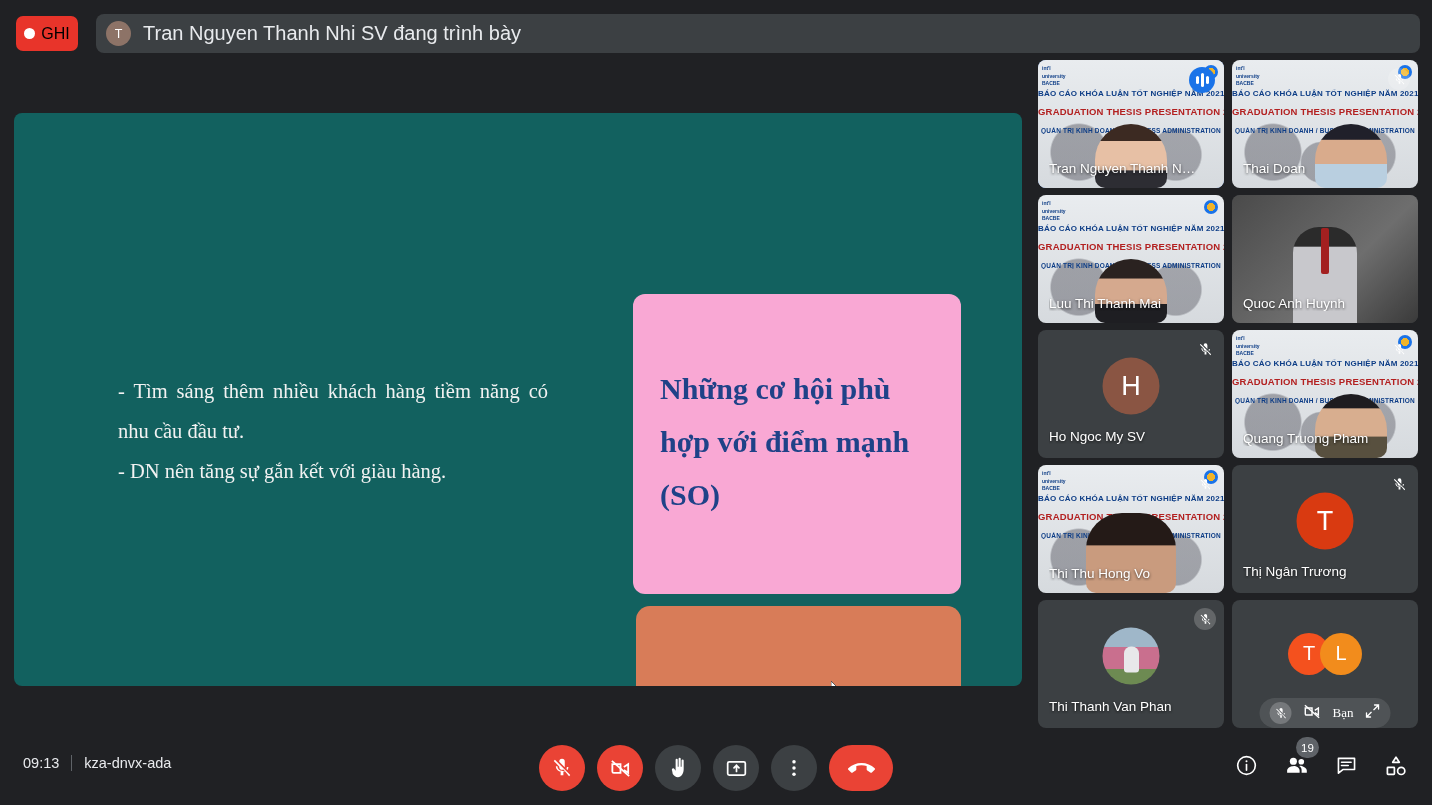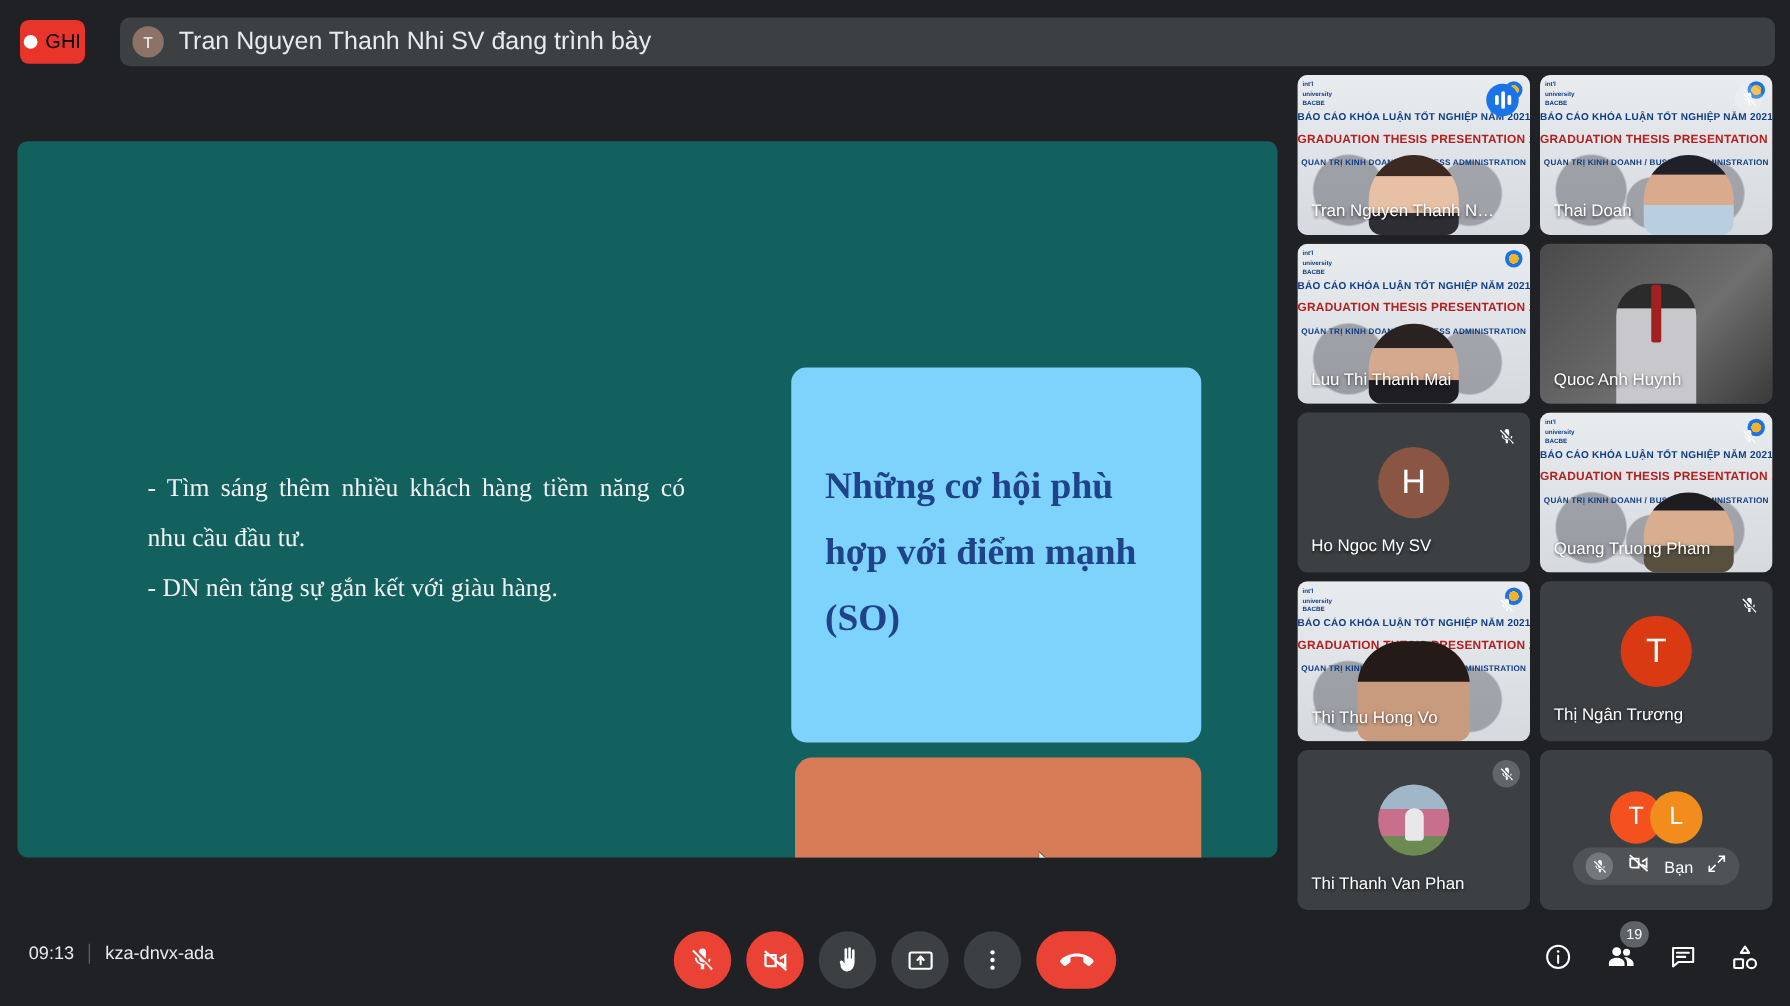--- a/index.html
+++ b/index.html
@@ -7,21 +7,21 @@
     width: 1432px; height: 805px;
     background: #202124;
     font-family: "Liberation Sans", sans-serif;
     overflow: hidden;
   }
   #app { position: relative; width: 1432px; height: 805px; background: #202124; }
 
   
   .topbar { position: absolute; left: 0; top: 0; width: 1432px; height: 66px; }
   .rec-pill {
-    position: absolute; left: 16px; top: 16px; width: 52px; height: 35px;
+    position: absolute; left: 16px; top: 16px; width: 62px; height: 35px;
     background: #e8342a; border-radius: 7px;
     display: flex; align-items: center; justify-content: center; gap: 6px;
   }
   .rec-dot { width: 11px; height: 11px; border-radius: 50%; background: #ffffff; }
 
   .presenter-pill {
     position: absolute; left: 96px; top: 14px; width: 1324px; height: 39px;
     background: #3c4043; border-radius: 8px;
     display: flex; align-items: center; padding-left: 10px; gap: 12px;
   }
@@ -38,21 +38,21 @@
   }
   .slide-text {
     position: absolute; left: 104px; top: 258px; width: 430px;
     color: #f2f2f2; font-family: "Liberation Serif", serif;
     font-size: 20.5px; line-height: 40px; text-align: justify;
   }
   .slide-text p { margin: 0; }
 
   .white-card {
     position: absolute; left: 619px; top: 181px; width: 328px; height: 300px;
-    background: #7dd3fc; border-radius: 12px;
+    background: #f9a8d4; border-radius: 12px;
   }
   .white-card-title {
     position: absolute; left: 27px; top: 68px; width: 280px;
     color: #1f4288; font-family: "Liberation Serif", serif;
     font-size: 30px; font-weight: bold; line-height: 53px;
   }
   .orange-card {
     position: absolute; left: 622px; top: 493px; width: 325px; height: 132px;
     background: #d87c58; border-radius: 14px;
   }
@@ -153,24 +153,24 @@
     position: absolute; left: 50%; top: 42%; transform: translate(-50%,-50%);
     display: flex; align-items: center;
   }
   .self-av {
     width: 42px; height: 42px; border-radius: 50%;
     color: #fff; font-size: 20px;
     display: flex; align-items: center; justify-content: center;
   }
   .self-av.second { margin-left: -10px; }
   .self-controls {
-    position: absolute; left: 50%; bottom: 20px; transform: translateX(-50%);
+    position: absolute; left: 50%; bottom: 0; transform: translateX(-50%);
     height: 30px; padding: 0 10px; border-radius: 15px;
     background: rgba(255,255,255,.10);
-    display: flex; align-items: center; gap: 11px;
+    display: flex; align-items: center; gap: 11px; font-family: Liberation Serif, serif;
   }
   .self-mic-circle {
     width: 22px; height: 22px; border-radius: 50%;
     background: rgba(255,255,255,.22);
     display: flex; align-items: center; justify-content: center;
   }
   .self-you { color: #fff; font-size: 13px; font-weight: 500; }
 
   
   .bottombar { position: absolute; left: 0; bottom: 0; width: 1432px; height: 74px; }

